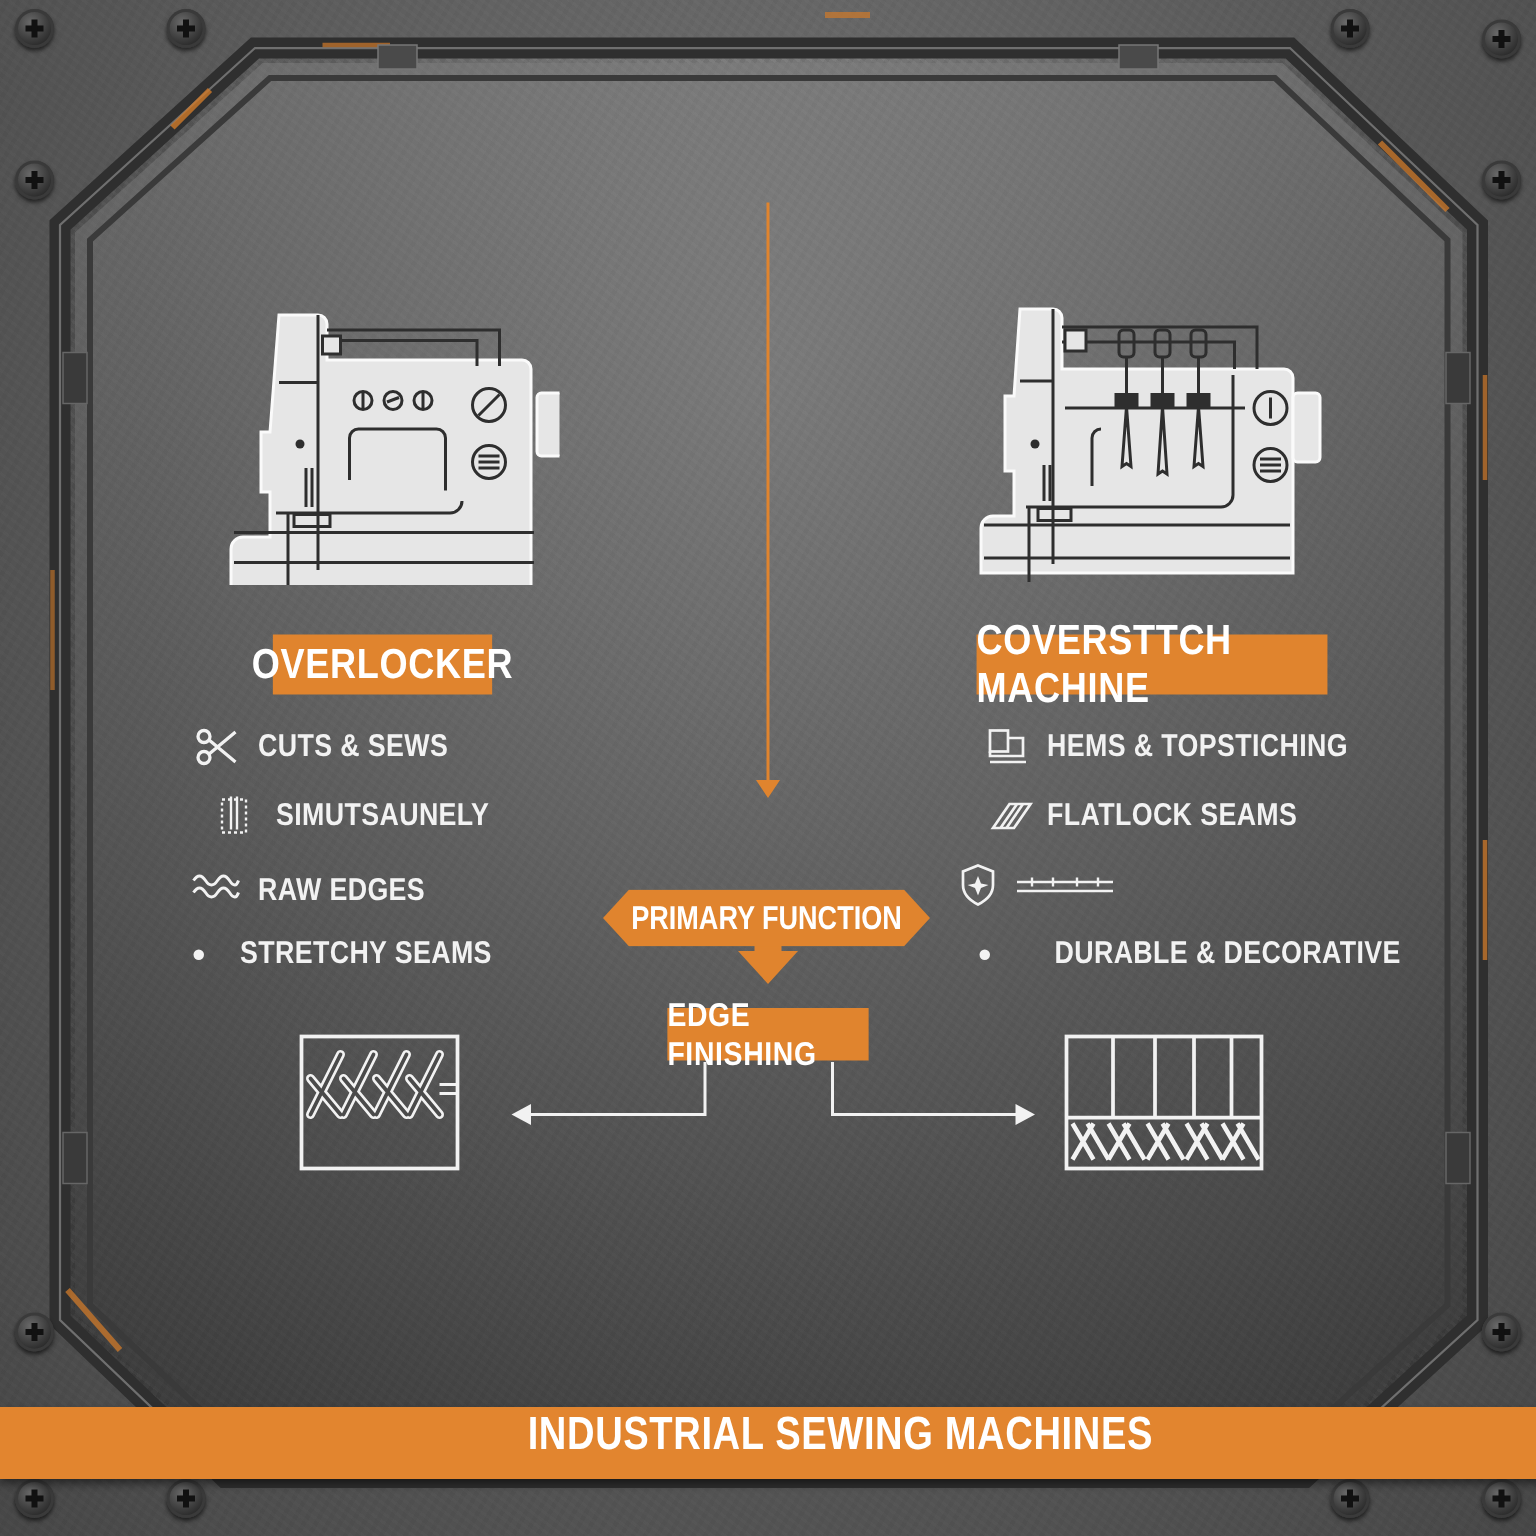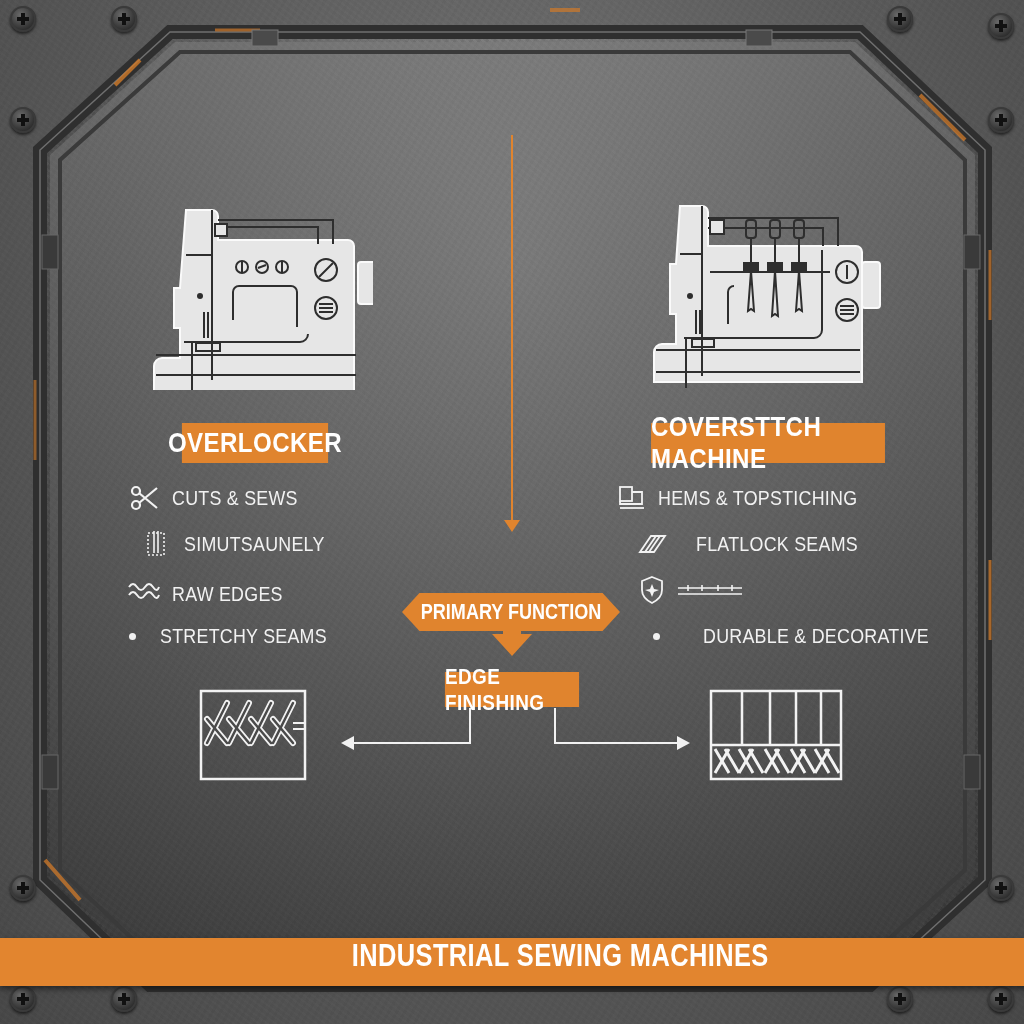--- a/index.html
+++ b/index.html
@@ -33,21 +33,21 @@
   .screw::after { width:4px; height:12px; }
 
   .label {
     position:absolute; background:#e0842e; color:#fff;
     font-family:"Liberation Sans", sans-serif; font-weight:bold;
     text-transform:uppercase; letter-spacing:0.5px;
     display:flex; align-items:center; justify-content:center;
     transform: scaleX(0.86);
   }
   .machine-card { position:absolute; }
-  .bullets { position:absolute; color:#f2f2f2; font-weight:normal; font-size:21px; }
+  .bullets { position:absolute; color:#f2f2f2; font-weight:bold; font-size:21px; }
   .bullet-row { position:absolute; display:flex; align-items:center; white-space:nowrap; }
   .bullet-row .txt { transform:scaleX(0.85); transform-origin:left center; display:inline-block; letter-spacing:0.3px;}
   .bullet-icon { width:32px; height:32px; display:inline-flex; align-items:center; justify-content:center; }
   .dot { width:7px; height:7px; border-radius:50%; background:#f2f2f2; }
   .banner {
     position:absolute; left:0; top:938px; width:1024px; height:48px;
     background:#e2852f; box-shadow:0 3px 6px rgba(0,0,0,0.5);
     display:flex; align-items:flex-start; justify-content:center;padding-left:48px;
   }
   .banner span {
@@ -208,31 +208,31 @@
   </div>
   <div class="bullet-row bullets" style="left:116px;top:620px;">
     <span class="bullet-icon">
         <span class="dot"></span>
       </span>
     <span class="txt" style="margin-left:12px;">STRETCHY SEAMS</span>
   </div>
 </div>
 
 <div>
-  <div class="bullet-row bullets" style="left:616px;top:482px;text-align:right;">
+  <div class="bullet-row bullets" style="left:656px;top:482px;text-align:right;">
     <span class="bullet-icon">
       <svg width="30" height="28" viewBox="0 0 30 28" fill="none" stroke="#f2f2f2" stroke-width="1.8">
         <rect x="3" y="3" width="12" height="14"></rect>
         <path d="M15 8 h10 v12 h-22 v-3"></path>
         <path d="M3 24 h24"></path>
       </svg>
     </span>
     <span class="txt" style="margin-left:10px;">HEMS &amp; TOPSTICHING</span>
   </div>
-  <div class="bullet-row bullets" style="left:636px;top:528px;gap:20px;">
+  <div class="bullet-row bullets" style="left:658px;top:528px;">
     <span class="bullet-icon">
       <svg width="30" height="24" viewBox="0 0 30 24" fill="none" stroke="#f2f2f2" stroke-width="1.8">
         <path d="M3 20 L14 4 h14 L17 20 Z"></path>
         <path d="M8 20 L19 4 M12 20 L23 4"></path>
       </svg>
     </span>
     <span class="txt" style="margin-left:8px;">FLATLOCK SEAMS</span>
   </div>
   <div class="bullet-row bullets" style="left:636px;top:574px;">
     <span class="bullet-icon">

